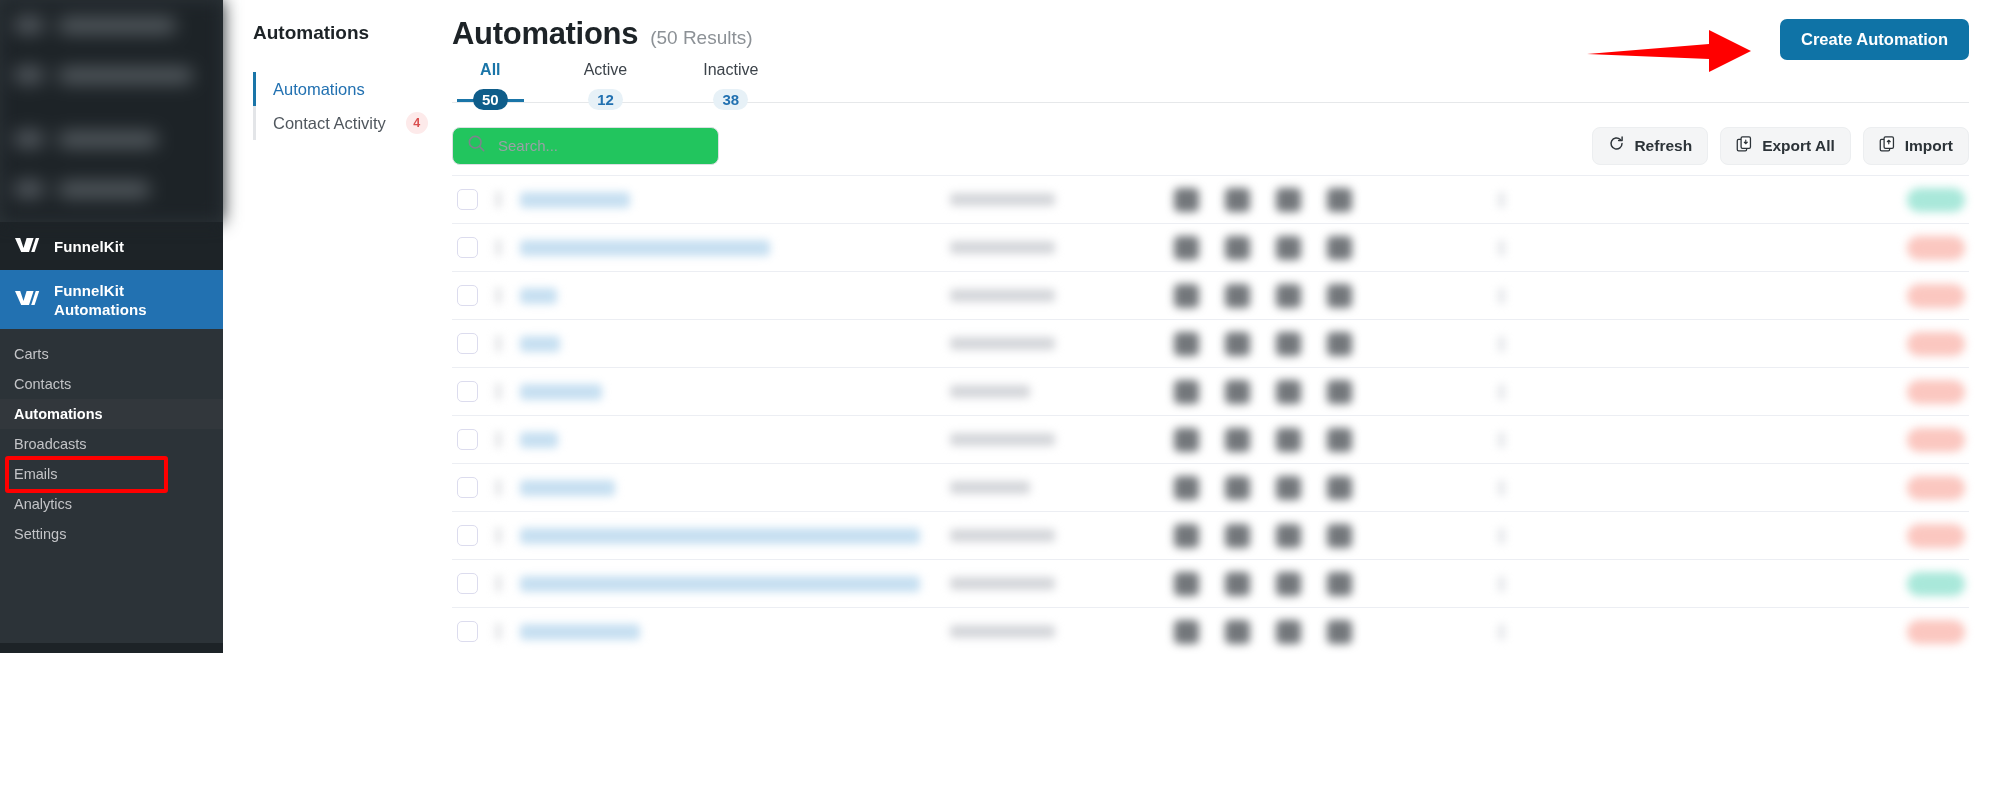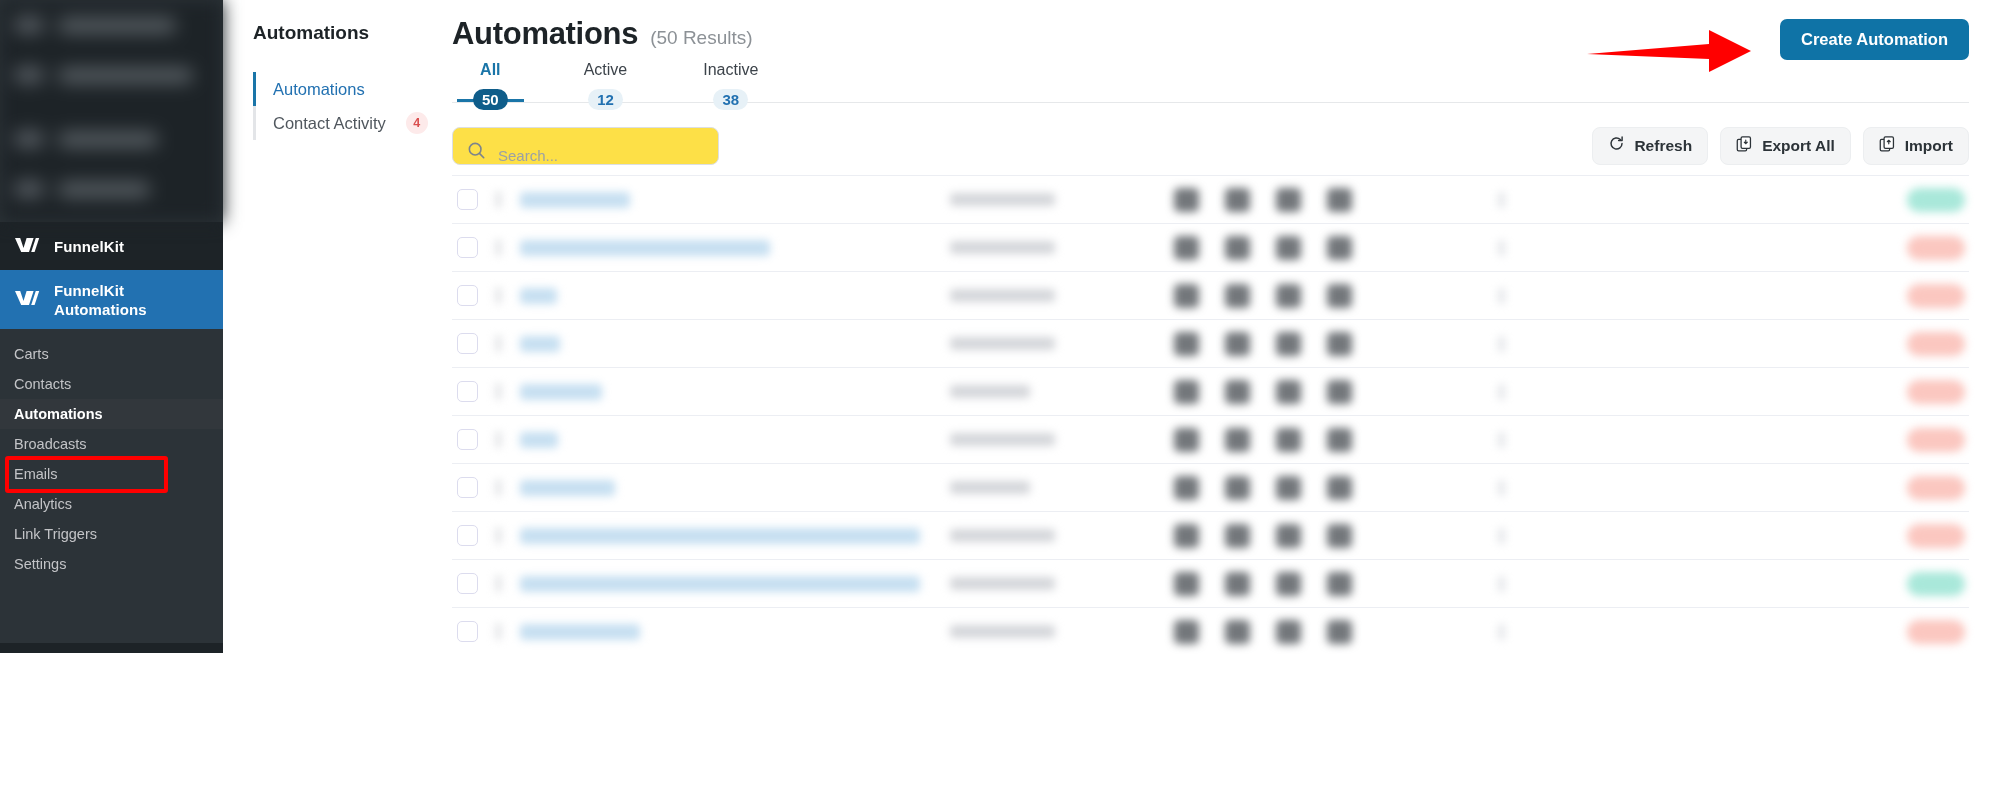--- a/index.html
+++ b/index.html
@@ -131,24 +131,24 @@
   .tab-badge {
     font-size: 15px; font-weight: bold;
     border-radius: 11px; padding: 2px 9px;
     background: #e7f1f7; color: #2271b1; text-align: right;
   }
   .tab.active .tab-badge { background: #0f5d8a; color: #ffffff; }
 
   
   .toolbar { display: flex; align-items: center; padding-top: 19px; height: 66px; }
   .search-box {
-    display: flex; align-items: flex-end; gap: 12px;
+    display: flex; align-items: center; gap: 12px;
     width: 267px; height: 38px;
     border: 1px solid #dcdfe3; border-radius: 8px;
-    padding: 0 14px; background: #fde047;
+    padding: 0 14px; background: #22c55e;
   }
   .search-input {
     border: none; outline: none; background: transparent;
     font-size: 15px; color: #50575e; width: 100%;
     font-family: "Liberation Sans", sans-serif;
   }
   .search-input::placeholder { color: #9aa0a6; }
   .toolbar-spacer { flex: 1; }
   .btn-ghost {
     display: flex; align-items: center; gap: 9px;
@@ -248,21 +248,20 @@
       </span>
     </div>
 
     <div class="menu">
       <div class="menu-item">Carts</div>
       <div class="menu-item">Contacts</div>
       <div class="menu-item current">Automations</div>
       <div class="menu-item">Broadcasts</div>
       <div class="menu-item">Emails</div>
       <div class="menu-item">Analytics</div>
-      <div class="menu-item">Link Triggers</div>
       <div class="menu-item">Settings</div>
     </div>
 
     <div class="sidebar-bottom-strip"></div>
   </div>
 
   <div class="sec-nav">
     <div class="sec-title">Automations</div>
     <div class="sec-list">
       <div class="sec-item active">

